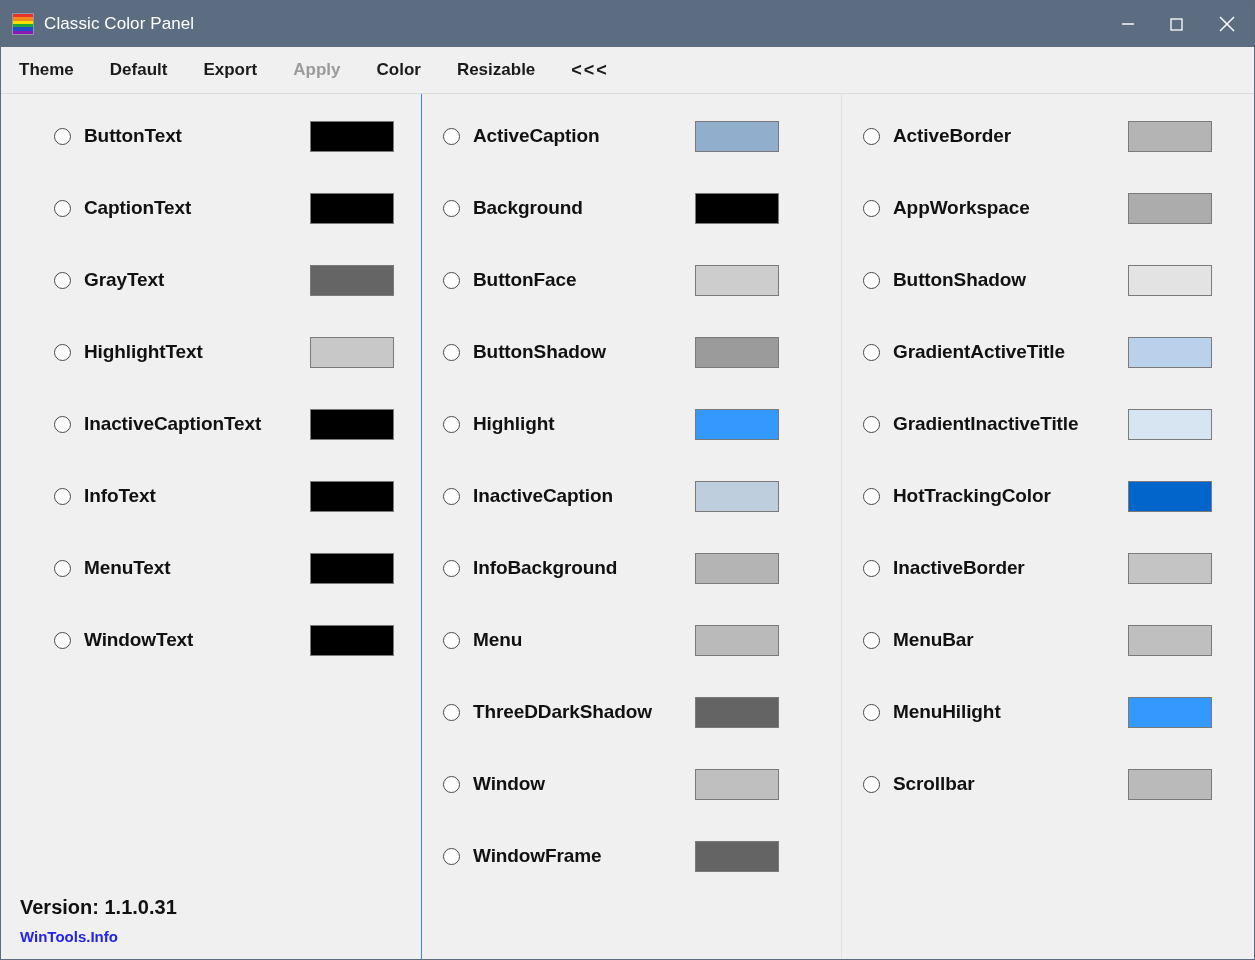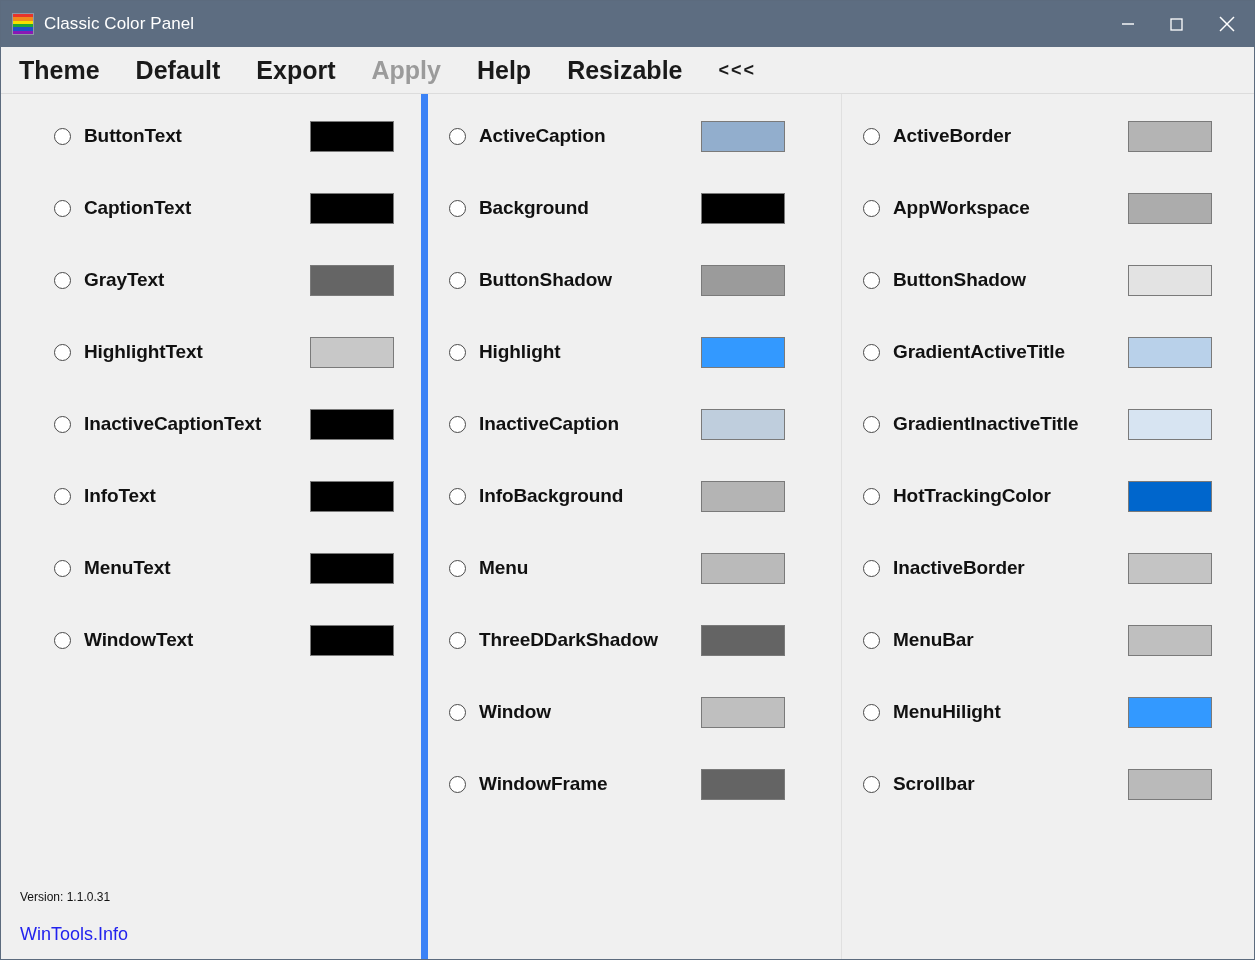--- a/index.html
+++ b/index.html
@@ -83,21 +83,21 @@
   #menu-bar {
     height: 47px;
     flex: 0 0 47px;
     background: #f0f0f0;
     display: flex;
     align-items: center;
     padding-left: 18px;
     border-bottom: 1px solid #dcdcdc;
   }
   .menu-item {
-    font-size: 25px;
+    font-size: 17px;
     font-weight: bold;
     color: #1a1a1a;
     margin-right: 36px;
     white-space: nowrap;
     cursor: default;
   }
   .menu-item.disabled { color: #9b9b9b; }
   .menu-item.chev { letter-spacing: 2px; font-size: 18px; }
 
   
@@ -108,21 +108,21 @@
     background: #f0f0f0;
     overflow: hidden;
   }
 
   .col {
     position: relative;
     flex: 0 0 auto;
     padding-top: 6px;
   }
   #col-1 { width: 420px; padding-left: 32px; }
-  #col-2 { width: 420px; border-left: 7px solid #3b82f6; }
+  #col-2 { width: 420px; border-left: 1px solid #3b82f6; }
   #col-3 { width: 413px; border-left: 1px solid #e0e0e0; }
 
   .row {
     height: 72px;
     display: flex;
     align-items: center;
     position: relative;
   }
 
   .radio {
@@ -157,29 +157,29 @@
   #col-3 .swatch { left: 286px; }
 
   
   #footer {
     position: absolute;
     left: 19px;
     bottom: 14px;
     width: 380px;
   }
   #version-text {
-    font-size: 12px;
-    font-weight: normal;
+    font-size: 20px;
+    font-weight: bold;
     color: #111111;
-    margin-bottom: 20px;
+    margin-bottom: 9px;
     white-space: nowrap;
   }
   #site-link {
-    font-size: 18px;
-    font-weight: normal;
+    font-size: 15px;
+    font-weight: bold;
     color: #2222ee;
     white-space: nowrap;
     cursor: pointer;
   }
 </style>
 </head>
 <body>
 
 <div id="app-window">
 
@@ -212,21 +212,21 @@
         </svg>
       </div>
     </div>
   </div>
 
   <div id="menu-bar">
     <span class="menu-item">Theme</span>
     <span class="menu-item">Default</span>
     <span class="menu-item">Export</span>
     <span class="menu-item disabled">Apply</span>
-    <span class="menu-item">Help</span>
+    <span class="menu-item">Color</span>
     <span class="menu-item">Resizable</span>
     <span class="menu-item chev">&lt;&lt;&lt;</span>
   </div>
 
   <div id="content">
 
     <div class="col" id="col-1">
         <div class="row">
           <span class="radio"></span>
           <span class="row-label">ButtonText</span>
@@ -271,20 +271,25 @@
     <div class="col" id="col-2">
         <div class="row">
           <span class="radio"></span>
           <span class="row-label">ActiveCaption</span>
           <span class="swatch" style="background: rgb(146, 174, 205);"></span>
         </div>
         <div class="row">
           <span class="radio"></span>
           <span class="row-label">Background</span>
           <span class="swatch" style="background: rgb(0, 0, 0);"></span>
+        </div>
+        <div class="row">
+          <span class="radio"></span>
+          <span class="row-label">ButtonFace</span>
+          <span class="swatch" style="background: rgb(205, 205, 205);"></span>
         </div>
         <div class="row">
           <span class="radio"></span>
           <span class="row-label">ButtonShadow</span>
           <span class="swatch" style="background: rgb(155, 155, 155);"></span>
         </div>
         <div class="row">
           <span class="radio"></span>
           <span class="row-label">Highlight</span>
           <span class="swatch" style="background: rgb(51, 153, 255);"></span>

